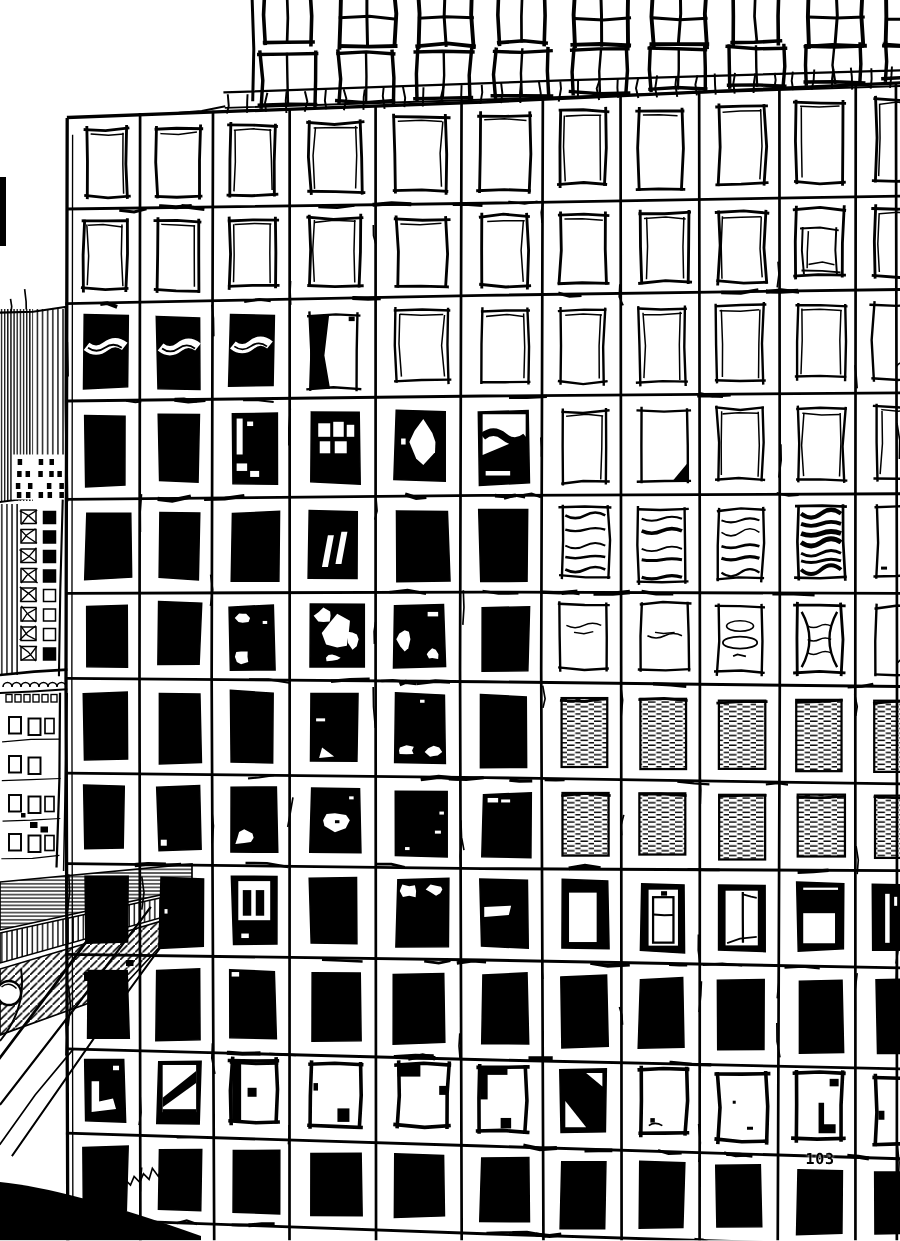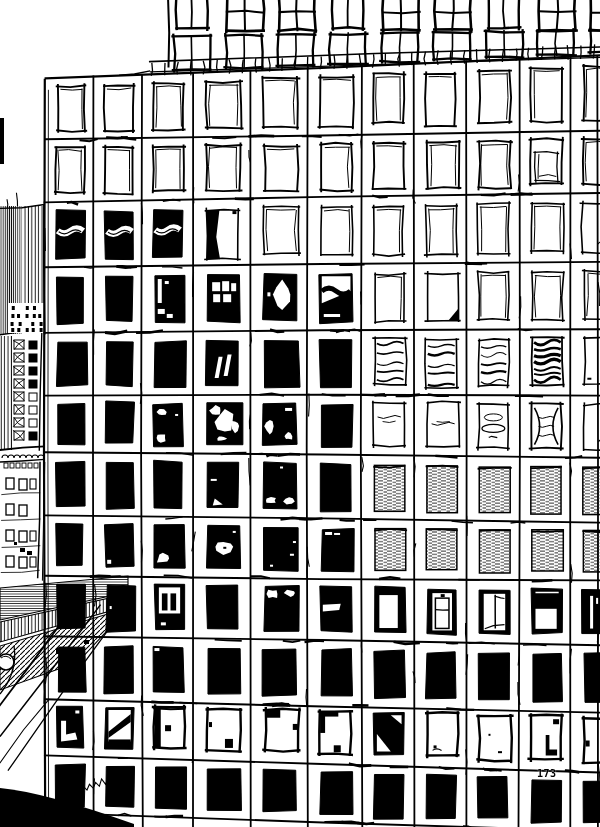--- a/index.html
+++ b/index.html
@@ -1243,14 +1243,14 @@
           <path d="M477.15631250887935 776.8018002549305 L506.8974968236021 776.4550884999702 L507.8562207267509 817.8736333985428 L477.9100770193851 817.9381208558482 Z" fill="#000" stroke="#000" stroke-width="1"></path>
         </g>
         <g>
           <path d="M531.9781539261985 779.8868602576049 L561.6180449884376 780.4735473458908 L561.2847110191661 822.1224274801664 L531.0119654949624 823.2167135052464 Z" fill="#000" stroke="#000" stroke-width="1"></path>
         </g>
         <g>
           <path d="M583.0942515406638 781.3578917744635 L611.6903788292457 781.2005336569886 L612.2132136073212 822.0201525549852 L583.2883106146792 822.7305159433776 Z" fill="#000" stroke="#000" stroke-width="1"></path>
         </g>
       </g>
     </svg>
-  <span class="pagenum">173</span>
+  <span class="pagenum">103</span>
 </div>
 
 </body></html>

